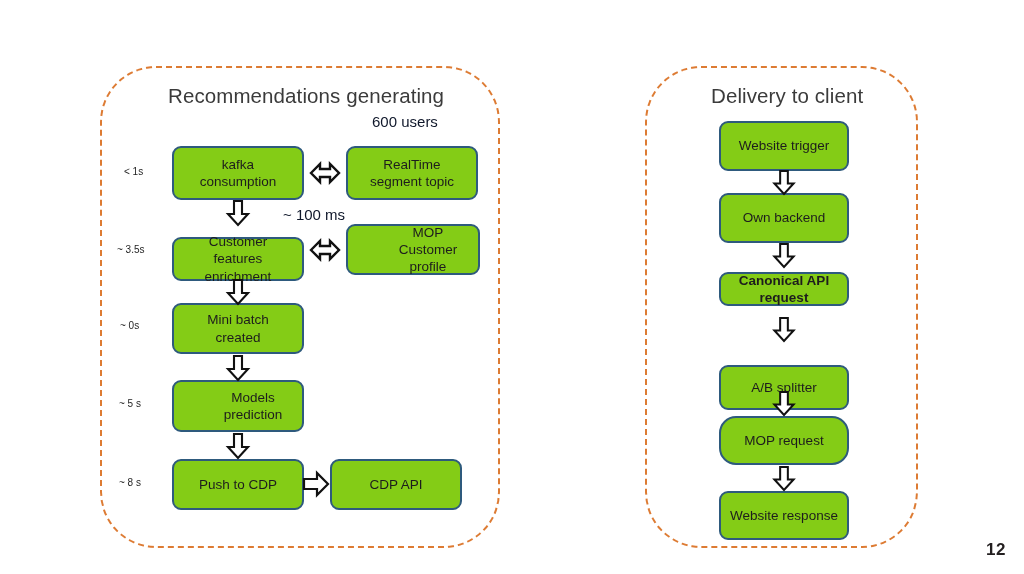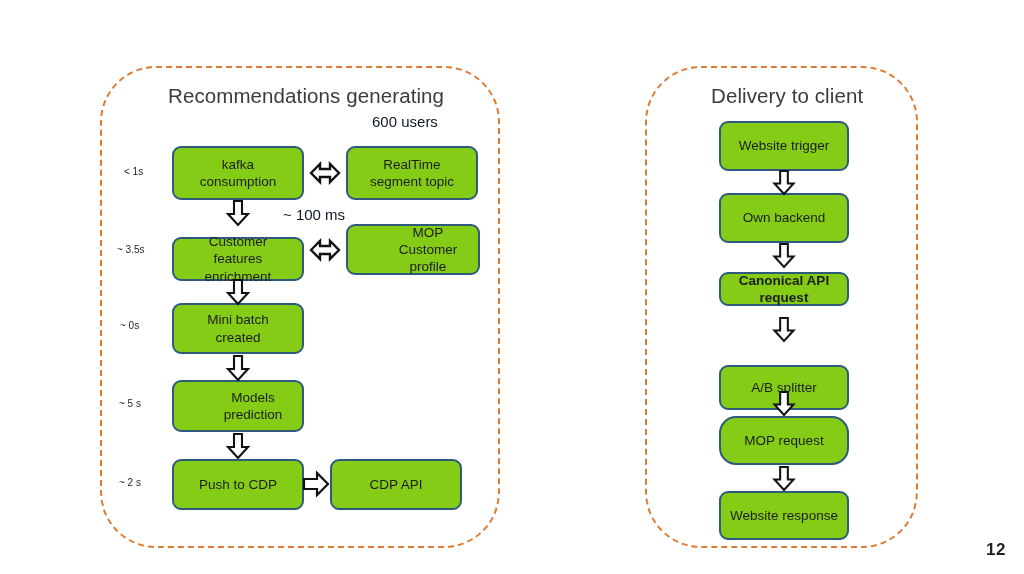--- a/index.html
+++ b/index.html
@@ -91,21 +91,21 @@
   <div id="title-left" class="panel-title">Recommendations generating</div>
 
   <div id="annot-users" class="annot">600 users</div>
 
   <div id="annot-latency" class="annot">~ 100 ms</div>
 
   <div class="timing" style="left:124px;top:166px;">&lt; 1s</div>
   <div class="timing" style="left:117px;top:244px;">~ 3.5s</div>
   <div class="timing" style="left:120px;top:320px;">~ 0s</div>
   <div class="timing" style="left:119px;top:398px;">~ 5 s</div>
-  <div class="timing" style="left:119px;top:477px;">~ 2 s</div>
+  <div class="timing" style="left:119px;top:477px;">~ 8 s</div>
 
   <div class="box" style="left:172px;top:146px;width:132px;height:54px;">kafka
 consumption</div>
 
   <div class="box" style="left:172px;top:224px;width:132px;height:44px;margin-top:13px;">Customer
 features
 enrichment</div>
 
   <div class="box" style="left:172px;top:303px;width:132px;height:51px;">Mini batch
 created</div>

